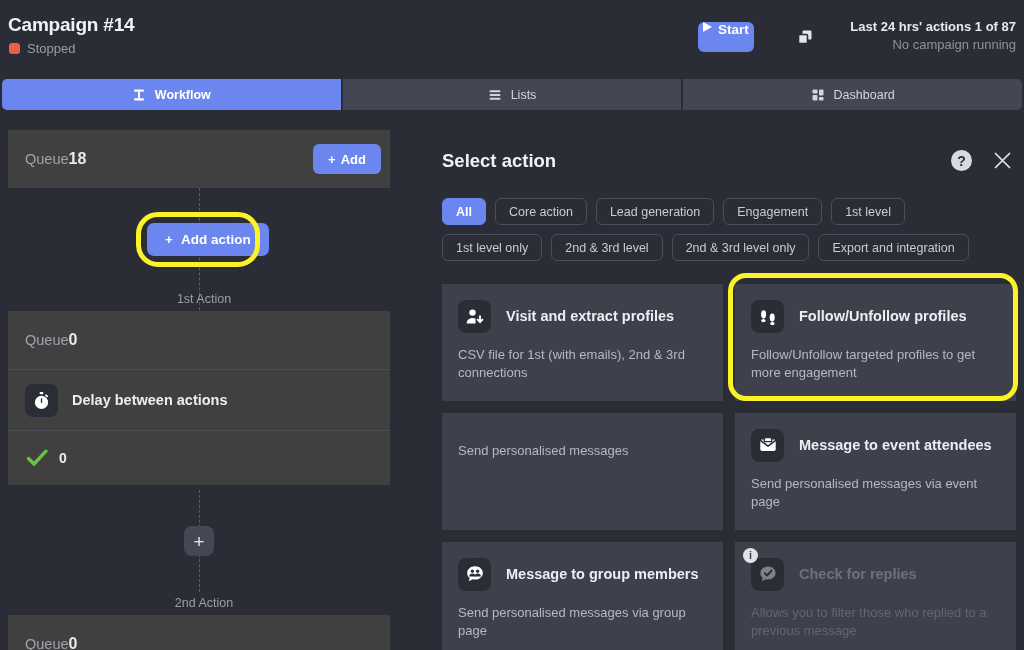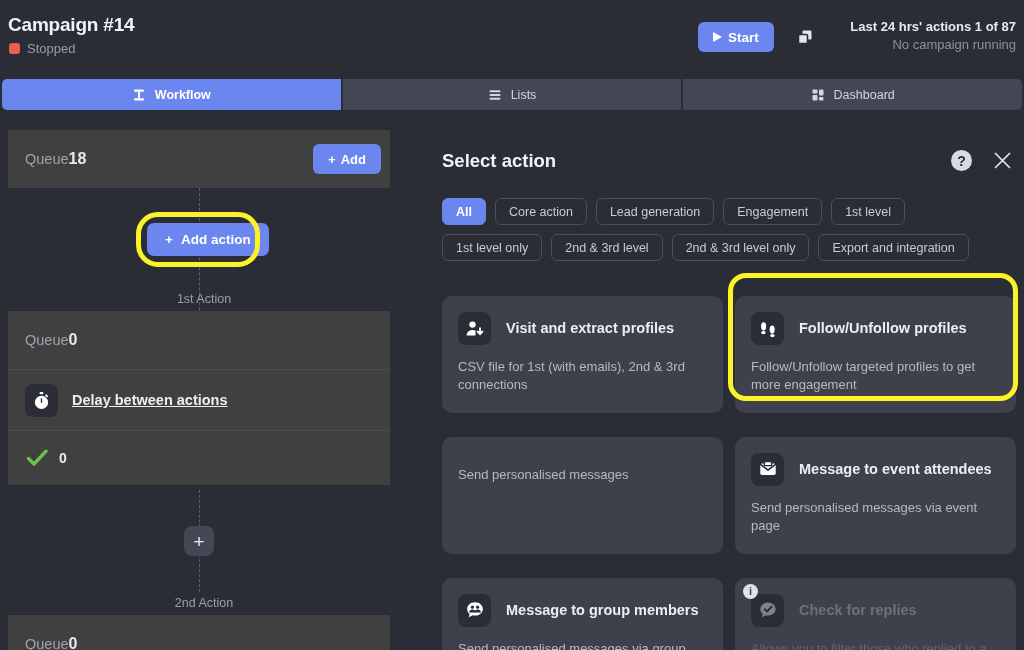--- a/index.html
+++ b/index.html
@@ -23,23 +23,23 @@
   }
   .status-row {
     position: absolute; left: 9px; top: 41px;
     display: flex; align-items: center; gap: 7px;
   }
   .status-dot { width: 11px; height: 11px; border-radius: 3px; background: #e8604a; }
   .status-text { font-size: 13px; color: #9a9ca6; }
 
   .start-btn {
     position: absolute; left: 698px; top: 22px;
-    width: 76px; height: 30px; border-radius: 6px;
+    width: 56px; height: 30px; border-radius: 6px;
     background: #6b86ef; border: none; cursor: pointer;
-    display: flex; align-items: center; justify-content: center; gap: 6px;
+    display: flex; justify-content: center; gap: 6px;
     color: #fff; font-size: 13.5px; font-weight: bold;
     font-family: "Liberation Sans", sans-serif;
   }
   .play-tri {
     width: 0; height: 0;
     border-left: 9px solid #fff;
     border-top: 5.5px solid transparent;
     border-bottom: 5.5px solid transparent;
   }
   .dup-btn {
@@ -112,21 +112,21 @@
     pointer-events: none;
   }
   .wf-row {
     height: 61px; display: flex; align-items: center; gap: 14px;
     padding: 0 17px; border-top: 1px solid #4a4c58;
   }
   .sq-icon {
     width: 33px; height: 33px; border-radius: 8px; background: #2b2d36;
     display: flex; align-items: center; justify-content: center; flex: none;
   }
-  .wf-row-label { font-size: 14.5px; font-weight: bold; color: #eceef3; text-decoration: underline; }
+  .wf-row-label { font-size: 14.5px; font-weight: bold; color: #eceef3; }
   .done-row {
     height: 55px; display: flex; align-items: center; gap: 11px;
     padding: 0 19px; border-top: 1px solid #4a4c58;
   }
   .done-count { font-size: 14px; font-weight: bold; color: #eceef3; }
   .plus-node {
     position: absolute; width: 30px; height: 30px; border-radius: 8px;
     background: #454854; border: none; cursor: pointer;
     display: flex; align-items: center; justify-content: center;
     color: #e7e8ee; font-size: 19px; line-height: 1;
@@ -168,24 +168,23 @@
   }
   .chip.active { background: #6b86ef; border-color: #6b86ef; color: #fff; font-weight: bold; }
 
   .cards {
     position: absolute; left: 441px; top: 284px;
     width: 574px; display: grid;
     grid-template-columns: 281px 281px; gap: 12px;
   }
   .cards { left: 32px; top: 166px; }
   .acard {
-    position: relative; background: #3e404c; border-radius: 10px;
+    position: relative; background: #3e404c; border-radius: 0;
     padding: 16px 24px 18px 16px; cursor: pointer;
     min-height: 106px;
-    margin-top: 12px;
   }
   .acard-head { display: flex; align-items: center; gap: 15px; }
   .acard-title {
     font-size: 14.5px; font-weight: bold; color: #eceef3; line-height: 1.3;
   }
   .acard-desc {
     margin-top: 13px; font-size: 13px; color: #b6b8c2; line-height: 1.42;
   }
   .acard.disabled .acard-title { color: #6e707c; }
   .acard.disabled .acard-desc { color: #63656f; }

